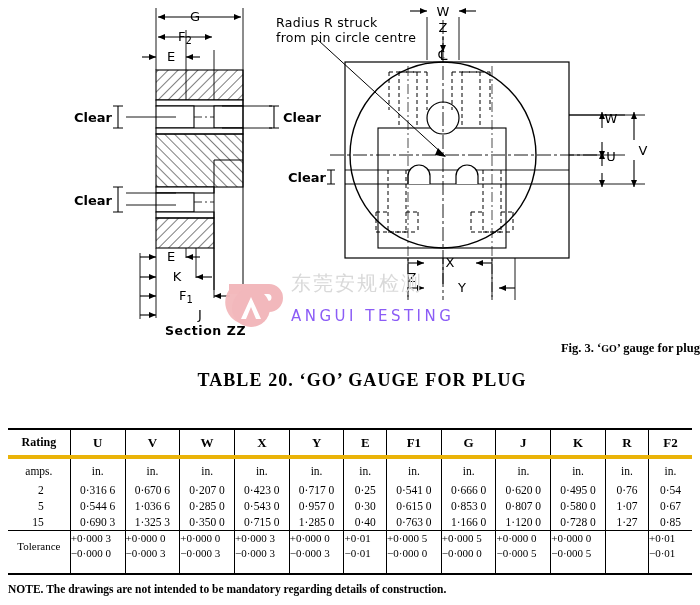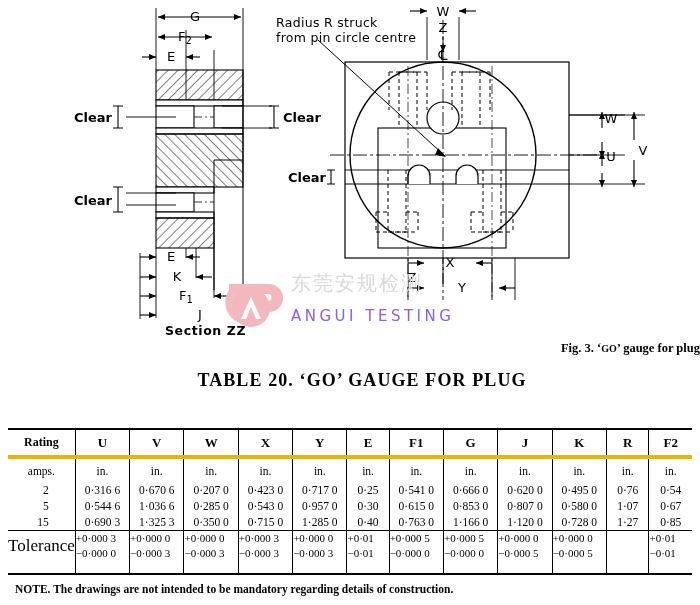--- a/index.html
+++ b/index.html
@@ -114,21 +114,21 @@
     height: 25px;
   }
   thead th.hdr.rating { font-size: 12px; }
   tr.units td { height: 23px; font-size: 11.5px; }
   tr.datarow td { height: 16px; font-size: 11.5px; }
   tr.datarow td.rating-cell {
     text-align: right;
     padding-right: 26px;
   }
   td.tol-label {
-    font-size: 17px;
+    font-size: 11px;
     text-align: center;
   }
   td.tol-cell {
     text-align: center;
     font-size: 11px;
     line-height: 15px;
     padding: 3px 0 4px 0;
   }
   td.tol-cell .tline { display: block; text-align: left; }
   .tolrow-top { border-top: 1.6px solid #000; }
@@ -141,21 +141,20 @@
   col.c-f2     { width: 45px; }
 
   
   .note {
     position: absolute;
     left: 8px; top: 583px;
     font-size: 11.5px;
     font-family: "Liberation Serif", serif;
     font-weight: bold;
     white-space: nowrap;
-    margin-left: 7px;
   }
 </style>
 </head>
 <body>
 
 <div class="page">
 
   <div class="figure-area">
     <svg class="figure-svg" width="700" height="338" viewBox="0 0 700 338">
       <g fill="none" stroke="#000" stroke-width="1.1" shape-rendering="geometricPrecision">

